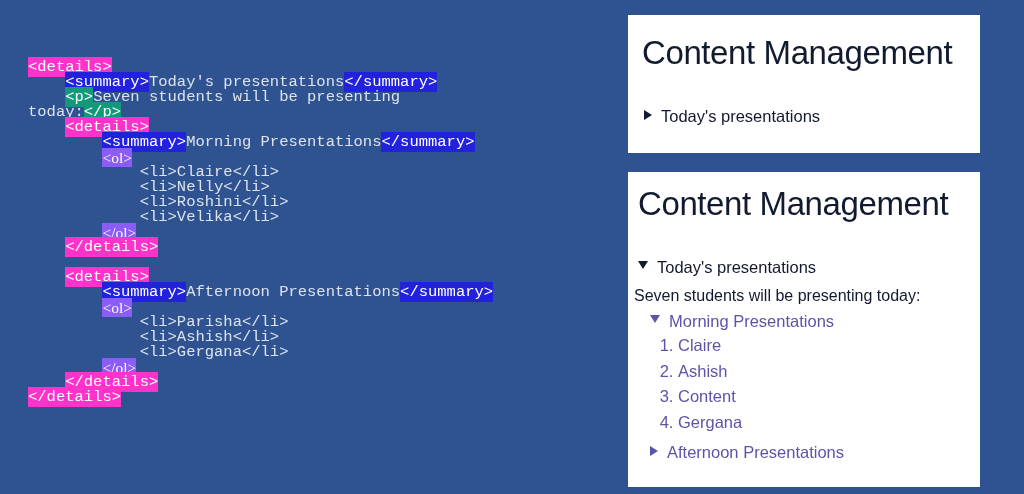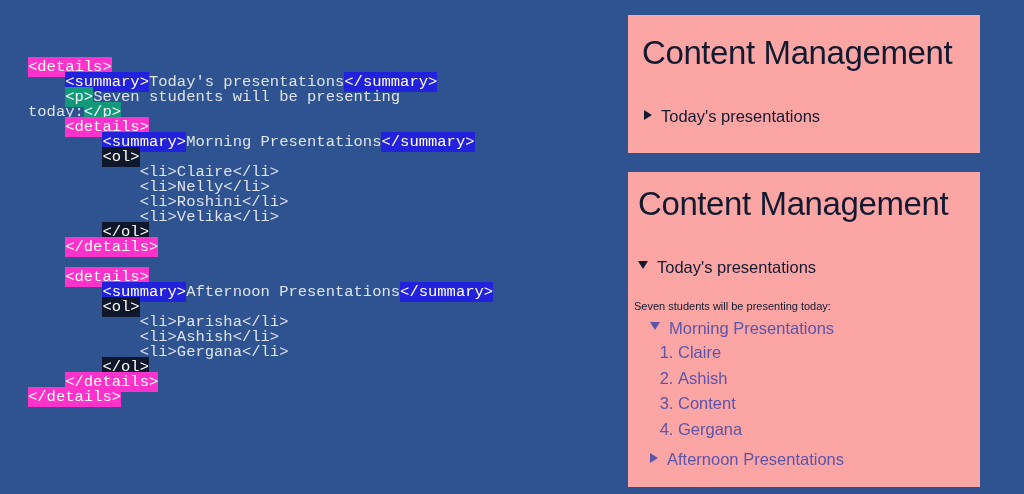--- a/index.html
+++ b/index.html
@@ -35,27 +35,27 @@
     letter-spacing: 0px;
   }
   .code-line {
     height: 15px;
     white-space: pre;
   }
   .tok { padding: 1px 0 1px 0; }
   .tok-details   { background: #ff33cc; color: #ffffff; }
   .tok-summary   { background: #2222dd; color: #ffffff; text-align: right; }
   .tok-p         { background: #11997a; color: #ffffff; }
-  .tok-ol        { background: #0f172a; color: #ffffff; }
+  .tok-ol        { background: #8b5cf6; color: #ffffff; font-family: Liberation Serif, serif; }
   .tok-plain     { color: #dde3ee; }
 
   
   .panel {
     position: absolute;
-    background: #fca5a5;
+    background: #ffffff;
     box-sizing: border-box;
     overflow: hidden;
   }
   #panel-collapsed {
     left: 628px;
     top: 15px;
     width: 352px;
     height: 138px;
   }
   #panel-expanded {
@@ -121,22 +121,22 @@
   }
 
   #panel-collapsed .summary-top {
     margin: 34px 0 0 16px;
   }
 
   #panel-expanded .summary-top {
     margin: 34px 0 0 10px;
   }
   #panel-expanded .para {
-    margin: 23px 0 0 6px;
-    font-size: 11px;
+    margin: 10px 0 0 6px;
+    font-size: 16px;
     color: #121a30;
   }
   .nested-block {
     margin: 7px 0 0 22px;
   }
   .nested-summary {
     display: flex;
     align-items: baseline;
     font-size: 16.5px;
     color: #5b54a8;

